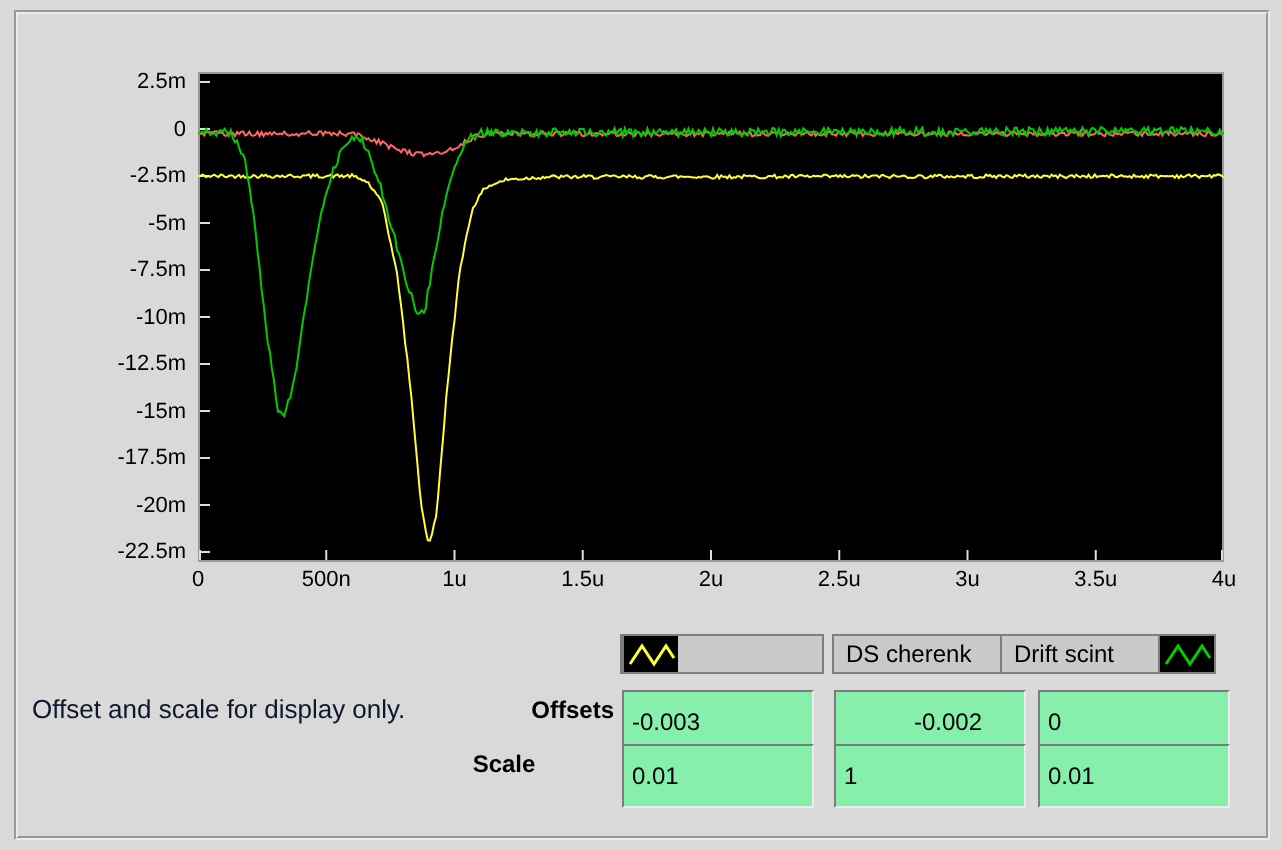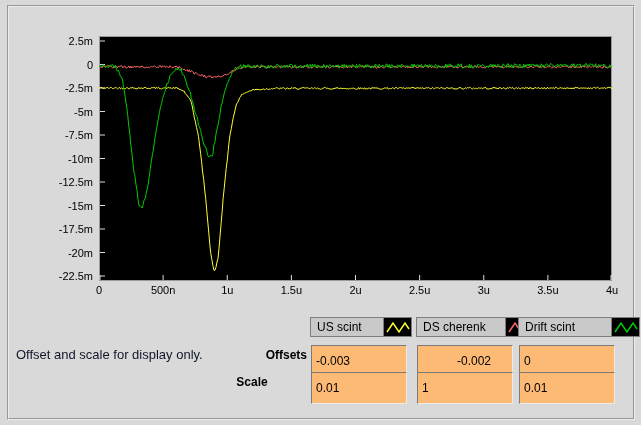--- a/index.html
+++ b/index.html
@@ -9,21 +9,21 @@
   .plot-bg{position:absolute;left:99px;top:36px;width:513px;height:245px;background:#000;}
   .plot-bg svg{display:block;}
   .y-labels{position:absolute;left:36px;top:36px;width:60px;height:245px;}
   .y-tick-label{position:absolute;left:0;right:3px;text-align:right;font-size:11px;color:#000;white-space:nowrap;}
   .x-labels{position:absolute;left:99px;top:284px;width:513px;height:14px;}
   .x-tick-label{position:absolute;top:0;width:44px;text-align:center;font-size:11px;color:#000;white-space:nowrap;}
   .legend-item{position:absolute;top:317px;height:20px;display:flex;align-items:stretch;border:1px solid #7e7e7e;background:#c9c9c9;box-sizing:border-box;}
   .legend-label{flex:1;font-size:12px;line-height:18px;padding-left:6px;color:#000;white-space:nowrap;overflow:hidden;}
   .legend-sample{width:27px;background:#000;border-left:1px solid #7e7e7e;display:flex;align-items:center;justify-content:center;}
   .row-label{position:absolute;width:110px;text-align:right;font-size:12px;font-weight:bold;color:#000;}
-  .value-input{position:absolute;width:96px;height:32px;box-sizing:border-box;background:#fdba74;border:1px solid;border-color:#7b7b7b #ebebeb #ebebeb #7b7b7b;font-family:"Liberation Sans",sans-serif;font-size:12px;padding:0 0 0 4px;color:#000;outline:none;}
+  .value-input{position:absolute;width:96px;height:32px;box-sizing:border-box;background:#86efac;border:1px solid;border-color:#7b7b7b #ebebeb #ebebeb #7b7b7b;font-family:"Liberation Sans",sans-serif;font-size:12px;padding:0 0 0 4px;color:#000;outline:none;}
   .note{position:absolute;left:16px;top:346px;font-size:13px;color:#0f172a;line-height:17px;}
 </style>
 </head>
 <body>
 
 <div class="screen">
   <div class="frame"></div>
 
   <div class="plot-bg">
     <svg id="plot-svg" width="513" height="245">
@@ -72,36 +72,35 @@
       <div class="x-tick-label" style="left: 106.25px;">1u</div>
       <div class="x-tick-label" style="left: 170.375px;">1.5u</div>
       <div class="x-tick-label" style="left: 234.5px;">2u</div>
       <div class="x-tick-label" style="left: 298.625px;">2.5u</div>
       <div class="x-tick-label" style="left: 362.75px;">3u</div>
       <div class="x-tick-label" style="left: 426.875px;">3.5u</div>
       <div class="x-tick-label" style="left: 491px;">4u</div>
     </div>
 
   <div class="legend-item" style="left:310px;width:102px;">
-    <span class="legend-label">US scint</span>
     <span class="legend-sample">
       <svg width="24" height="14">
           <polyline class="legend-line" points="1,12 7,3 13,12 19,3 23,9" fill="none" stroke-width="1.5" stroke="#ffff33"></polyline>
         </svg>
     </span>
   </div>
   <div class="legend-item" style="left:416px;width:118px;">
     <span class="legend-label">DS cherenk</span>
     <span class="legend-sample">
       <svg width="24" height="14">
           <polyline class="legend-line" points="1,12 7,3 13,12 19,3 23,9" fill="none" stroke-width="1.5" stroke="#ff6666"></polyline>
         </svg>
     </span>
   </div>
-  <div class="legend-item" style="left:518px;width:122px;">
+  <div class="legend-item" style="left:500px;width:108px;">
     <span class="legend-label">Drift scint</span>
     <span class="legend-sample">
       <svg width="24" height="14">
           <polyline class="legend-line" points="1,12 7,3 13,12 19,3 23,9" fill="none" stroke-width="1.5" stroke="#00cc00"></polyline>
         </svg>
     </span>
   </div>
 
   <div class="row-label" style="left:197px;top:348px;">Offsets</div>
   <input class="value-input" style="left: 311px; top: 345px;" type="text" value="-0.003">

